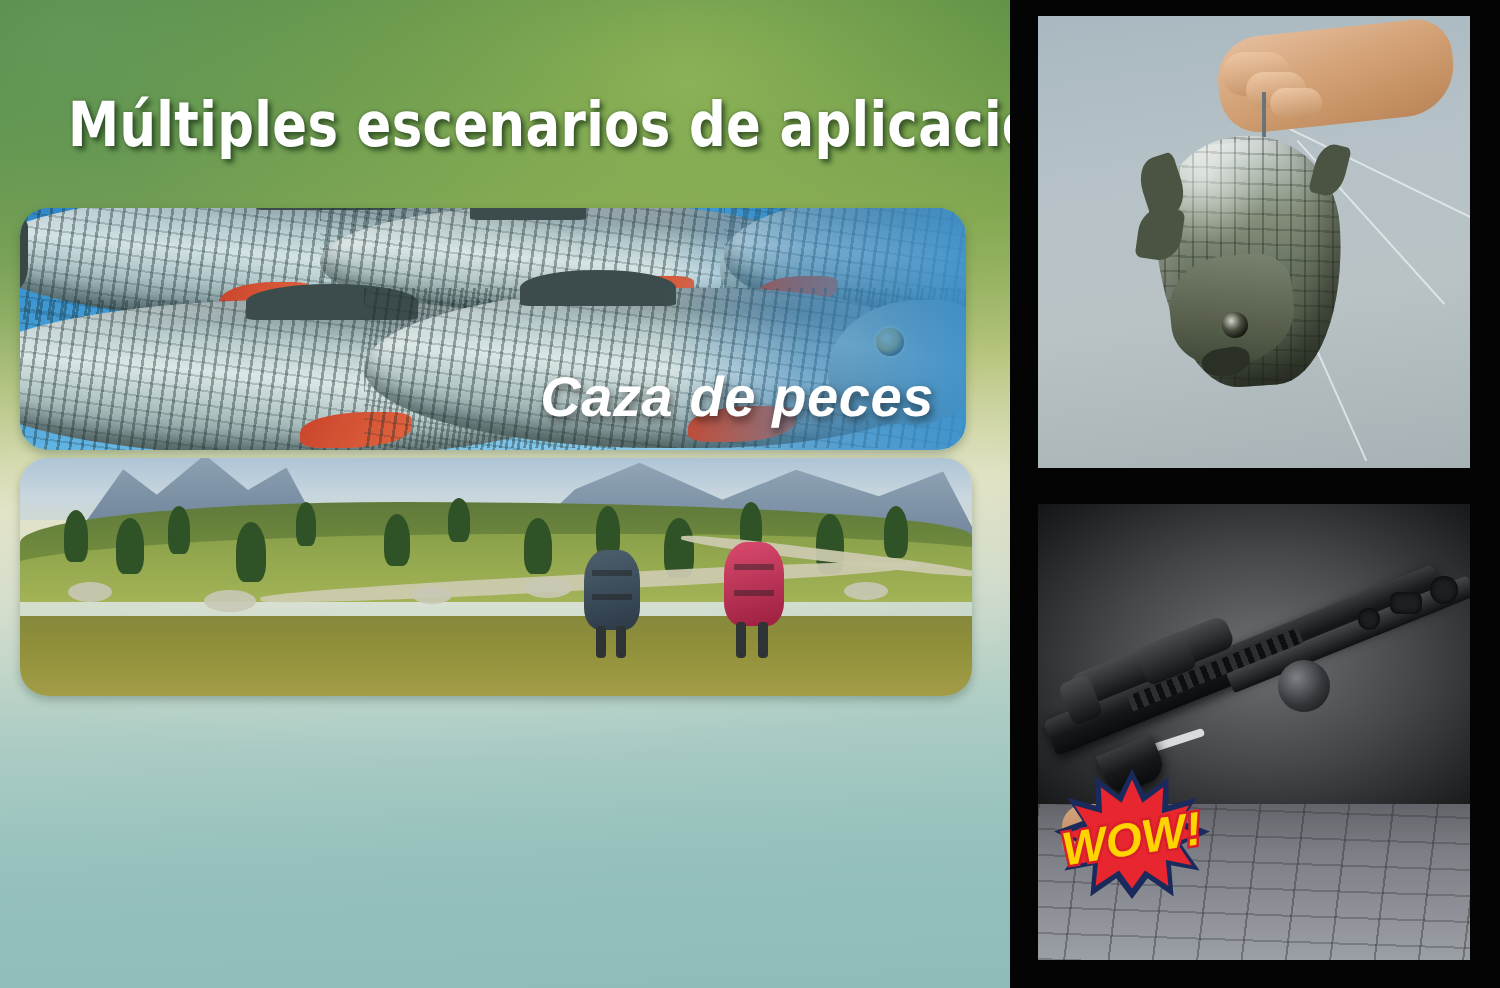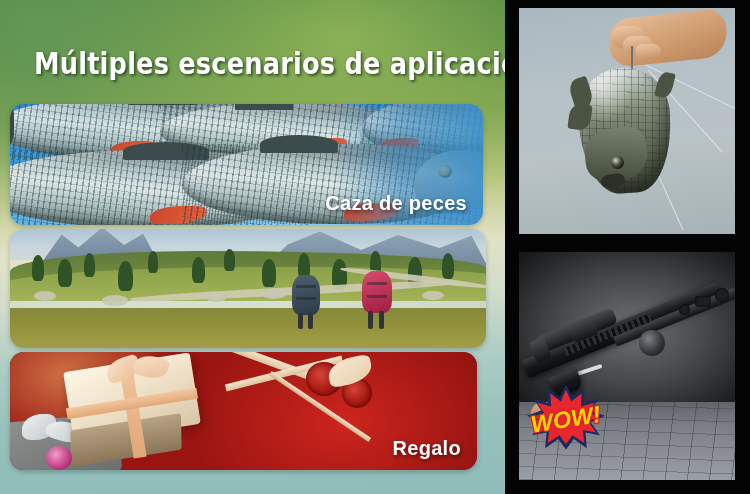--- a/index.html
+++ b/index.html
@@ -46,23 +46,23 @@
   }
 
   
   .card{
     position:absolute;border-radius:14px;overflow:hidden;
     box-shadow:0 2px 5px rgba(20,50,40,.28);
   }
   .card .photo{position:absolute;inset:0;overflow:hidden;}
   .card .label{
     position:absolute;color:#fff;font-weight:bold;
-    font-size:20px;letter-spacing:.3px;
+    font-size:28px;letter-spacing:.3px;
     text-shadow:1px 2px 4px rgba(0,0,0,.55);
-    white-space:nowrap;z-index:6;
+    white-space:nowrap;z-index:6;font-style:italic;
   }
 
   
   #card-fish{left:10px;top:104px;width:473px;height:121px;}
   .fish-bg{position:absolute;inset:0;
     background:linear-gradient(170deg,#2f86c9 0%,#3f9ad6 28%,#58aee0 55%,#7fc5e8 78%,#9ed6ef 100%);}
   .fish-right-fade{position:absolute;right:0;top:0;width:150px;height:100%;
     background:linear-gradient(90deg,rgba(40,120,180,0) 0%, rgba(45,125,185,.55) 45%, rgba(55,140,200,.9) 100%);}
   .fish-sparkle{position:absolute;inset:0;
     background:
@@ -288,45 +288,20 @@
 
         <div class="pack" style="left:352px;top:42px;width:30px;height:42px;background:linear-gradient(165deg,#d94a6e,#9c1f40);">
           <div class="strap" style="left:5px;top:11px;width:20px;height:3px;"></div>
           <div class="strap" style="left:5px;top:24px;width:20px;height:3px;"></div>
         </div>
         <div class="hiker-leg" style="left:358px;top:82px;width:5px;height:18px;"></div>
         <div class="hiker-leg" style="left:369px;top:82px;width:5px;height:18px;"></div>
       </div>
     </div>
 
-    <div class="card" id="card-gift">
-      <div class="photo">
-        <div class="gift-bg"></div>
-
-        <div class="slate" style="left:-8px;top:66px;width:118px;height:58px;transform:rotate(-5deg);border-radius:6px;"></div>
-        <div class="silver-bow" style="left:12px;top:62px;width:34px;height:26px;"></div>
-        <div class="silver-bow" style="left:36px;top:70px;width:42px;height:20px;transform:rotate(16deg);"></div>
-
-        <div class="gift-box" style="left:58px;top:10px;width:128px;height:72px;transform:rotate(-9deg);border-radius:4px;"></div>
-        <div class="gift-box-side" style="left:60px;top:70px;width:112px;height:36px;transform:rotate(-9deg) skewX(-8deg);border-radius:3px;"></div>
-        <div class="ribbon" style="left:116px;top:8px;width:13px;height:98px;transform:rotate(-9deg);"></div>
-        <div class="ribbon" style="left:56px;top:46px;width:132px;height:11px;transform:rotate(-9deg);"></div>
-        <div class="bow" style="left:96px;top:6px;width:34px;height:22px;transform:rotate(-18deg);"></div>
-        <div class="bow" style="left:124px;top:4px;width:34px;height:22px;transform:rotate(16deg);"></div>
-
-        <div class="ribbon" style="left:196px;top:6px;width:130px;height:8px;transform:rotate(20deg);background:linear-gradient(180deg,#f6e4cc,#ddc29c);"></div>
-        <div class="ribbon" style="left:214px;top:18px;width:120px;height:7px;transform:rotate(-14deg);background:linear-gradient(180deg,#f6e4cc,#ddc29c);"></div>
-        <div class="rose" style="left:296px;top:10px;width:36px;height:34px;"></div>
-        <div class="rose" style="left:332px;top:26px;width:30px;height:30px;"></div>
-        <div class="bow" style="left:318px;top:6px;width:44px;height:26px;transform:rotate(-12deg);background:linear-gradient(150deg,#f9ead5,#e5cda9);"></div>
-        <div class="ribbon" style="left:250px;top:52px;width:120px;height:5px;transform:rotate(34deg);background:linear-gradient(180deg,#f6e4cc,#cfae86);"></div>
-        <div class="pink-gem" style="left:36px;top:94px;width:26px;height:24px;"></div>
-      </div>
-      <div class="label" style="right:16px;bottom:10px;">Regalo</div>
-    </div>
   </div>
 
   <div class="right-panel">
 
     <div class="frame" id="photo-fish-catch">
 
       <div class="thin-line" style="left:126px;top:56px;width:120px;transform:rotate(26deg);"></div>
       <div class="thin-line" style="left:130px;top:62px;width:110px;transform:rotate(48deg);"></div>
       <div class="thin-line" style="left:128px;top:140px;width:90px;transform:rotate(66deg);"></div>
 

